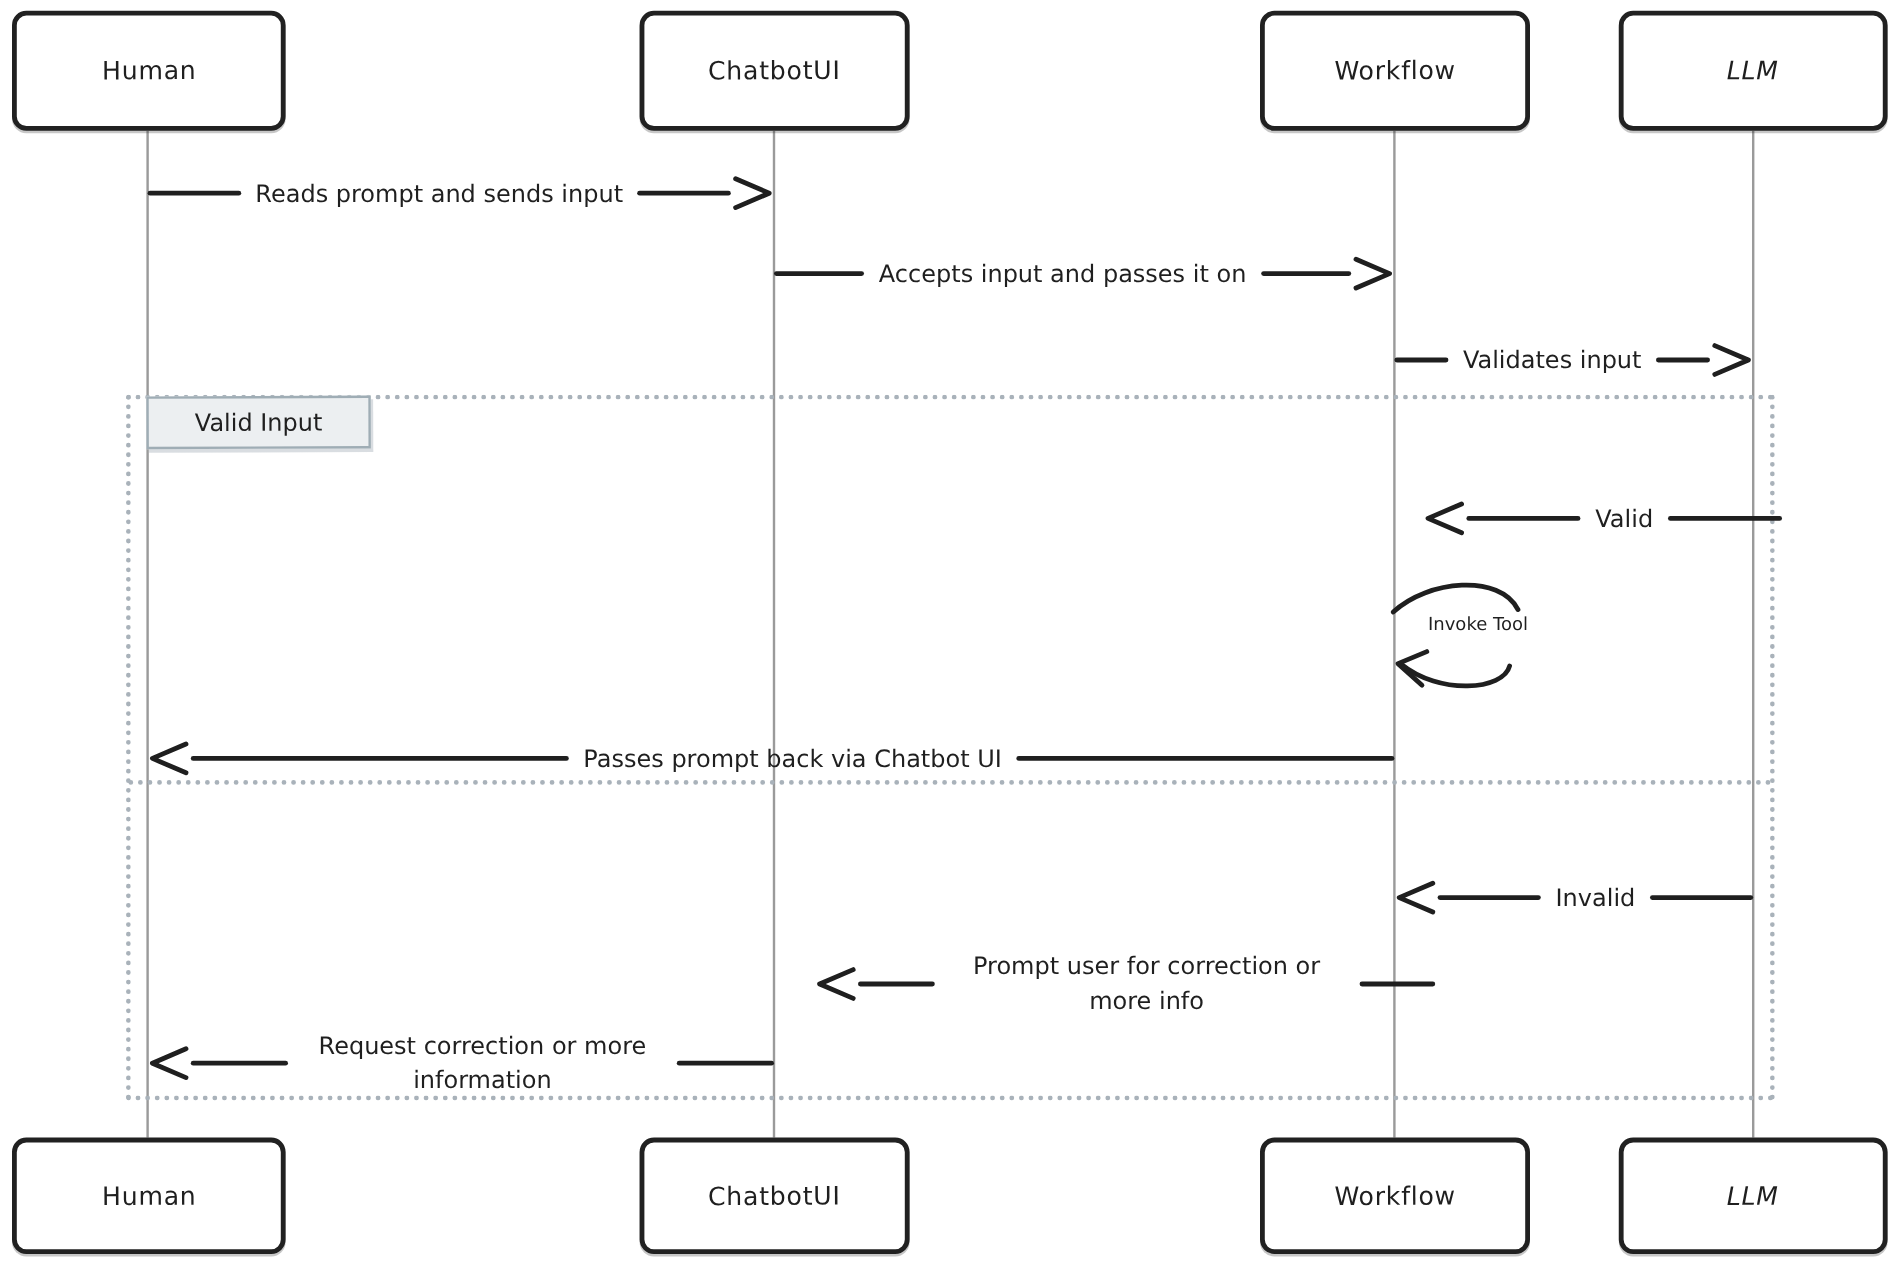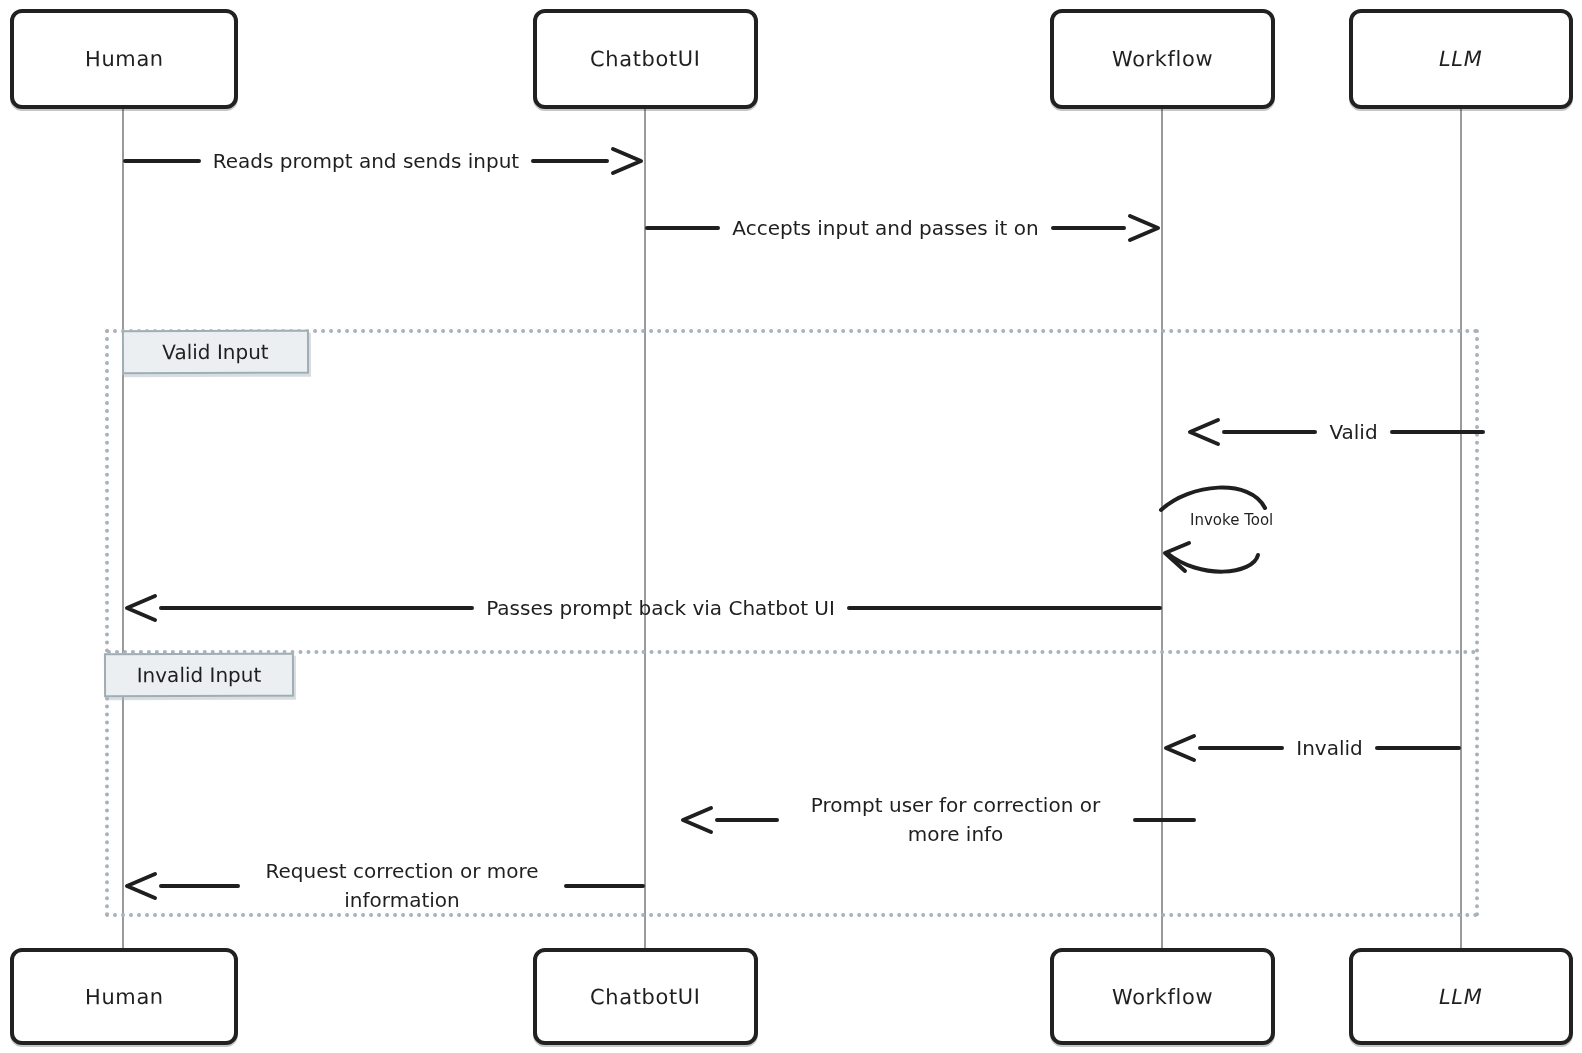--- a/index.html
+++ b/index.html
@@ -56,60 +56,65 @@
   <div class="lifeline" style="left:122px;"></div>
   <div class="lifeline" style="left:644px;"></div>
   <div class="lifeline" style="left:1161px;"></div>
   <div class="lifeline" style="left:1460px;"></div>
 
   <div class="frame" style="left:105px; top:329px; width:1374px; height:588px;"></div>
   <div class="divider" style="left:107px; top:650px; width:1370px;"></div>
   <div class="frame-label" style="left:106px; top:330px; width:187px; height:44px;margin-left:16px;">
     <span>Valid Input</span>
   </div>
-  <div class="frame-label" style="left:104px; top:653px; width:190px; height:44px;">
-    <span>Invalid Input</span>
-  </div>
 
   <div class="msg" style="left:123px; top:129px; width:522px;">
     <span class="seg"></span>
     <span class="lbl nowrap">Reads prompt and sends input</span>
     <span class="seg"></span>
     <svg class="head" width="36" height="30" viewBox="0 0 36 30">
       <polyline points="4,3 32,15 4,27" fill="none" stroke="#1f1f1f" stroke-width="4" stroke-linecap="round" stroke-linejoin="round"></polyline>
     </svg>
   </div>
 
   <div class="msg" style="left:645px; top:196px; width:517px;">
     <span class="seg"></span>
     <span class="lbl" style="max-width:310px;">Accepts input and passes it on</span>
     <span class="seg"></span>
     <svg class="head" width="36" height="30" viewBox="0 0 36 30">
       <polyline points="4,3 32,15 4,27" fill="none" stroke="#1f1f1f" stroke-width="4" stroke-linecap="round" stroke-linejoin="round"></polyline>
     </svg>
   </div>
 
+  <div class="msg" style="left:1162px; top:268px; width:299px;">
+    <span class="seg"></span>
+    <span class="lbl nowrap">Validates input</span>
+    <span class="seg"></span>
+    <svg class="head" width="36" height="30" viewBox="0 0 36 30">
+      <polyline points="4,3 32,15 4,27" fill="none" stroke="#1f1f1f" stroke-width="4" stroke-linecap="round" stroke-linejoin="round"></polyline>
+    </svg>
+  </div>
 
   <div class="msg" style="left:1162px; top:400px; width:299px;margin-left:24px;">
     <svg class="head" width="36" height="30" viewBox="0 0 36 30">
       <polyline points="32,3 4,15 32,27" fill="none" stroke="#1f1f1f" stroke-width="4" stroke-linecap="round" stroke-linejoin="round"></polyline>
     </svg>
     <span class="seg"></span>
     <span class="lbl nowrap">Valid</span>
     <span class="seg"></span>
   </div>
 
   <svg class="loop-svg" style="left:1155px; top:475px;" width="130" height="110" viewBox="0 0 130 110">
     <path d="M 6 35 C 35 8, 95 3, 110 33" fill="none" stroke="#1f1f1f" stroke-width="4" stroke-linecap="round"></path>
     <path d="M 103 80 C 98 100, 45 105, 12 78" fill="none" stroke="#1f1f1f" stroke-width="4" stroke-linecap="round"></path>
     <polyline points="34,68 10,78 30,96" fill="none" stroke="#1f1f1f" stroke-width="4" stroke-linecap="round" stroke-linejoin="round"></polyline>
   </svg>
   <div class="loop-label" style="left:1190px; top:511px;">Invoke Tool</div>
 
-  <div class="msg" style="left:123px; top:576px; width:1039px;">
+  <div class="msg" style="left:123px; top:600px; width:1039px;">
     <svg class="head" width="36" height="30" viewBox="0 0 36 30">
       <polyline points="32,3 4,15 32,27" fill="none" stroke="#1f1f1f" stroke-width="4" stroke-linecap="round" stroke-linejoin="round"></polyline>
     </svg>
     <span class="seg"></span>
     <span class="lbl nowrap">Passes prompt back via Chatbot UI</span>
     <span class="seg"></span>
   </div>
 
   <div class="msg" style="left:1162px; top:716px; width:299px;">
     <svg class="head" width="36" height="30" viewBox="0 0 36 30">

